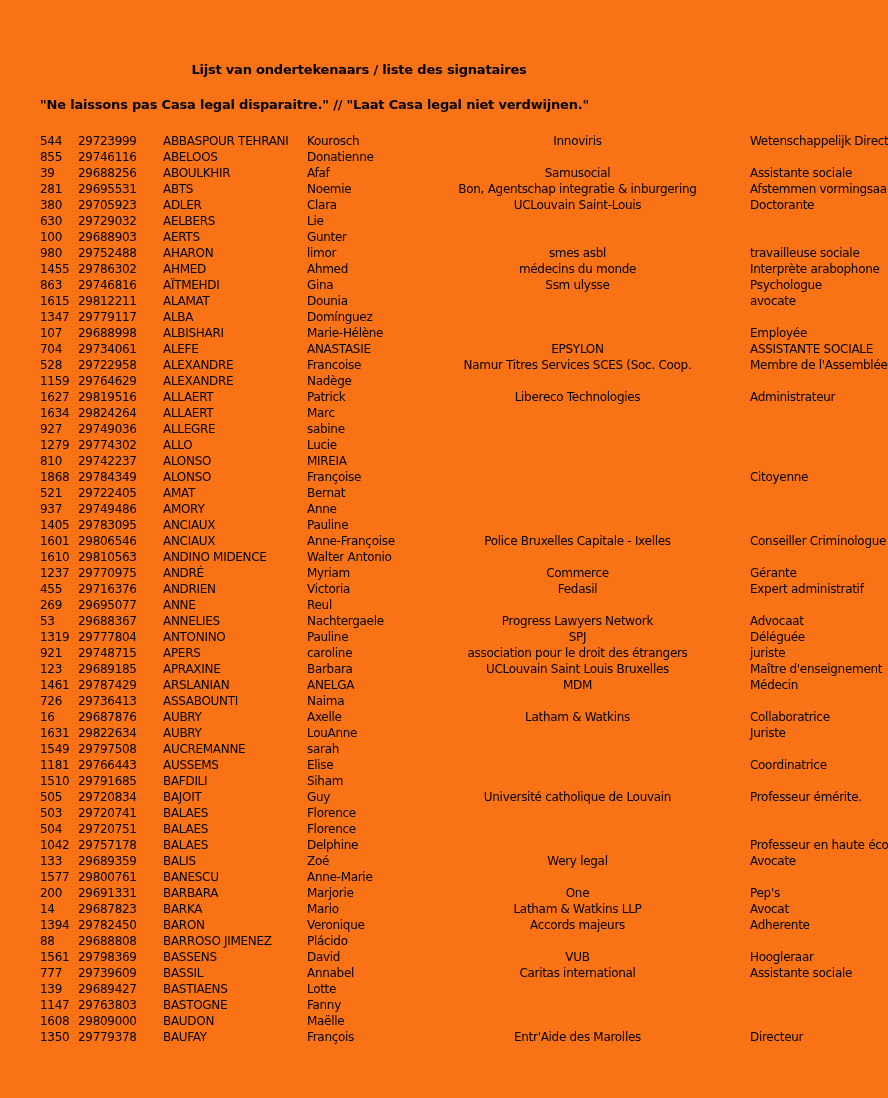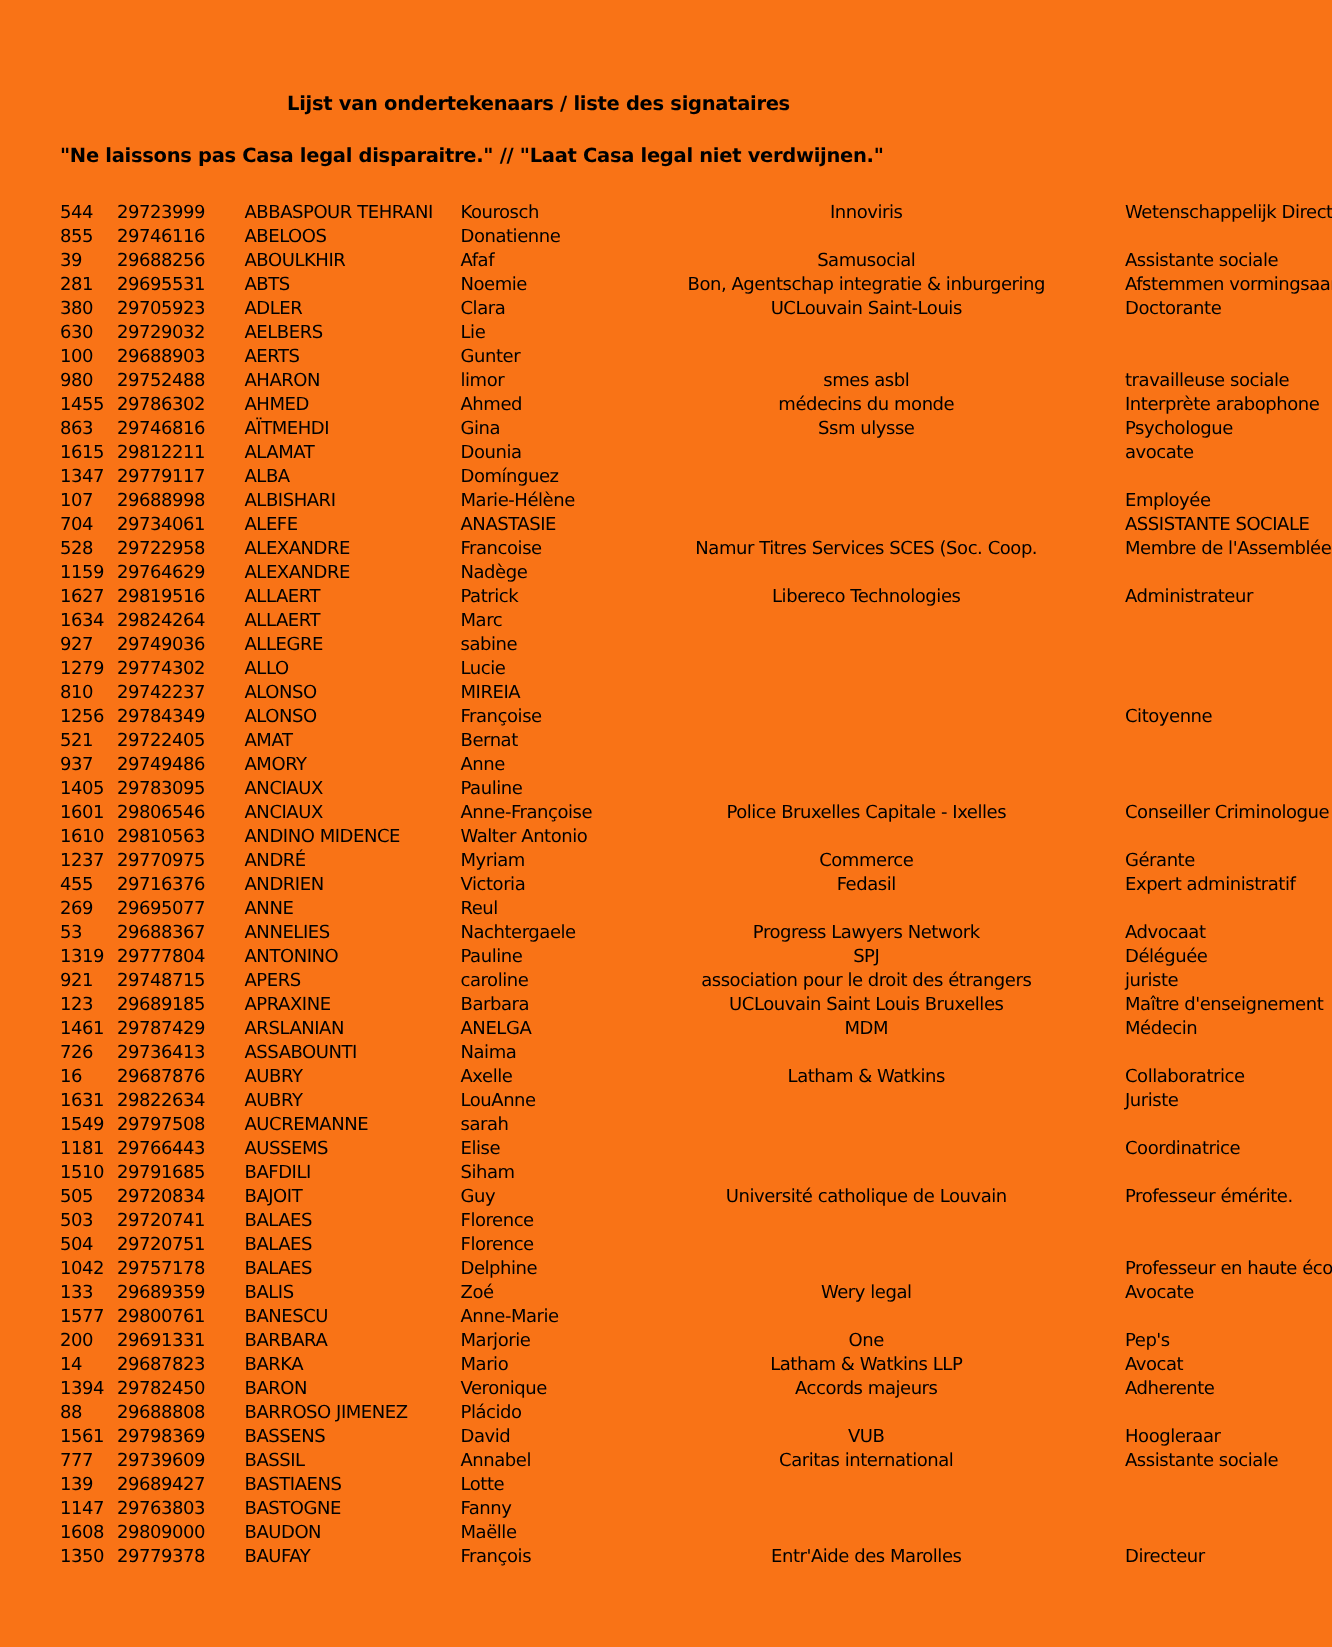--- a/index.html
+++ b/index.html
@@ -166,20 +166,21 @@
       <span class="cell c2">ALBISHARI</span>
       <span class="cell c3">Marie-Hélène</span>
       <span class="cell c4 clip"></span>
       <span class="cell c5">Employée</span>
     </div>
       <div class="row">
       <span class="cell c0">704</span>
       <span class="cell c1">29734061</span>
       <span class="cell c2">ALEFE</span>
       <span class="cell c3">ANASTASIE</span>
+      <span class="cell c4 clip">EPSYLON</span>
       <span class="cell c5">ASSISTANTE SOCIALE</span>
     </div>
       <div class="row">
       <span class="cell c0">528</span>
       <span class="cell c1">29722958</span>
       <span class="cell c2">ALEXANDRE</span>
       <span class="cell c3">Francoise</span>
       <span class="cell c4 clip">Namur Titres Services SCES (Soc. Coop.</span>
       <span class="cell c5">Membre de l'Assemblée Géné</span>
     </div>
@@ -225,21 +226,21 @@
     </div>
       <div class="row">
       <span class="cell c0">810</span>
       <span class="cell c1">29742237</span>
       <span class="cell c2">ALONSO</span>
       <span class="cell c3">MIREIA</span>
       <span class="cell c4"></span>
       <span class="cell c5"></span>
     </div>
       <div class="row">
-      <span class="cell c0">1256</span>
+      <span class="cell c0">1868</span>
       <span class="cell c1">29784349</span>
       <span class="cell c2">ALONSO</span>
       <span class="cell c3">Françoise</span>
       <span class="cell c4 clip"></span>
       <span class="cell c5">Citoyenne</span>
     </div>
       <div class="row">
       <span class="cell c0">521</span>
       <span class="cell c1">29722405</span>
       <span class="cell c2">AMAT</span>

